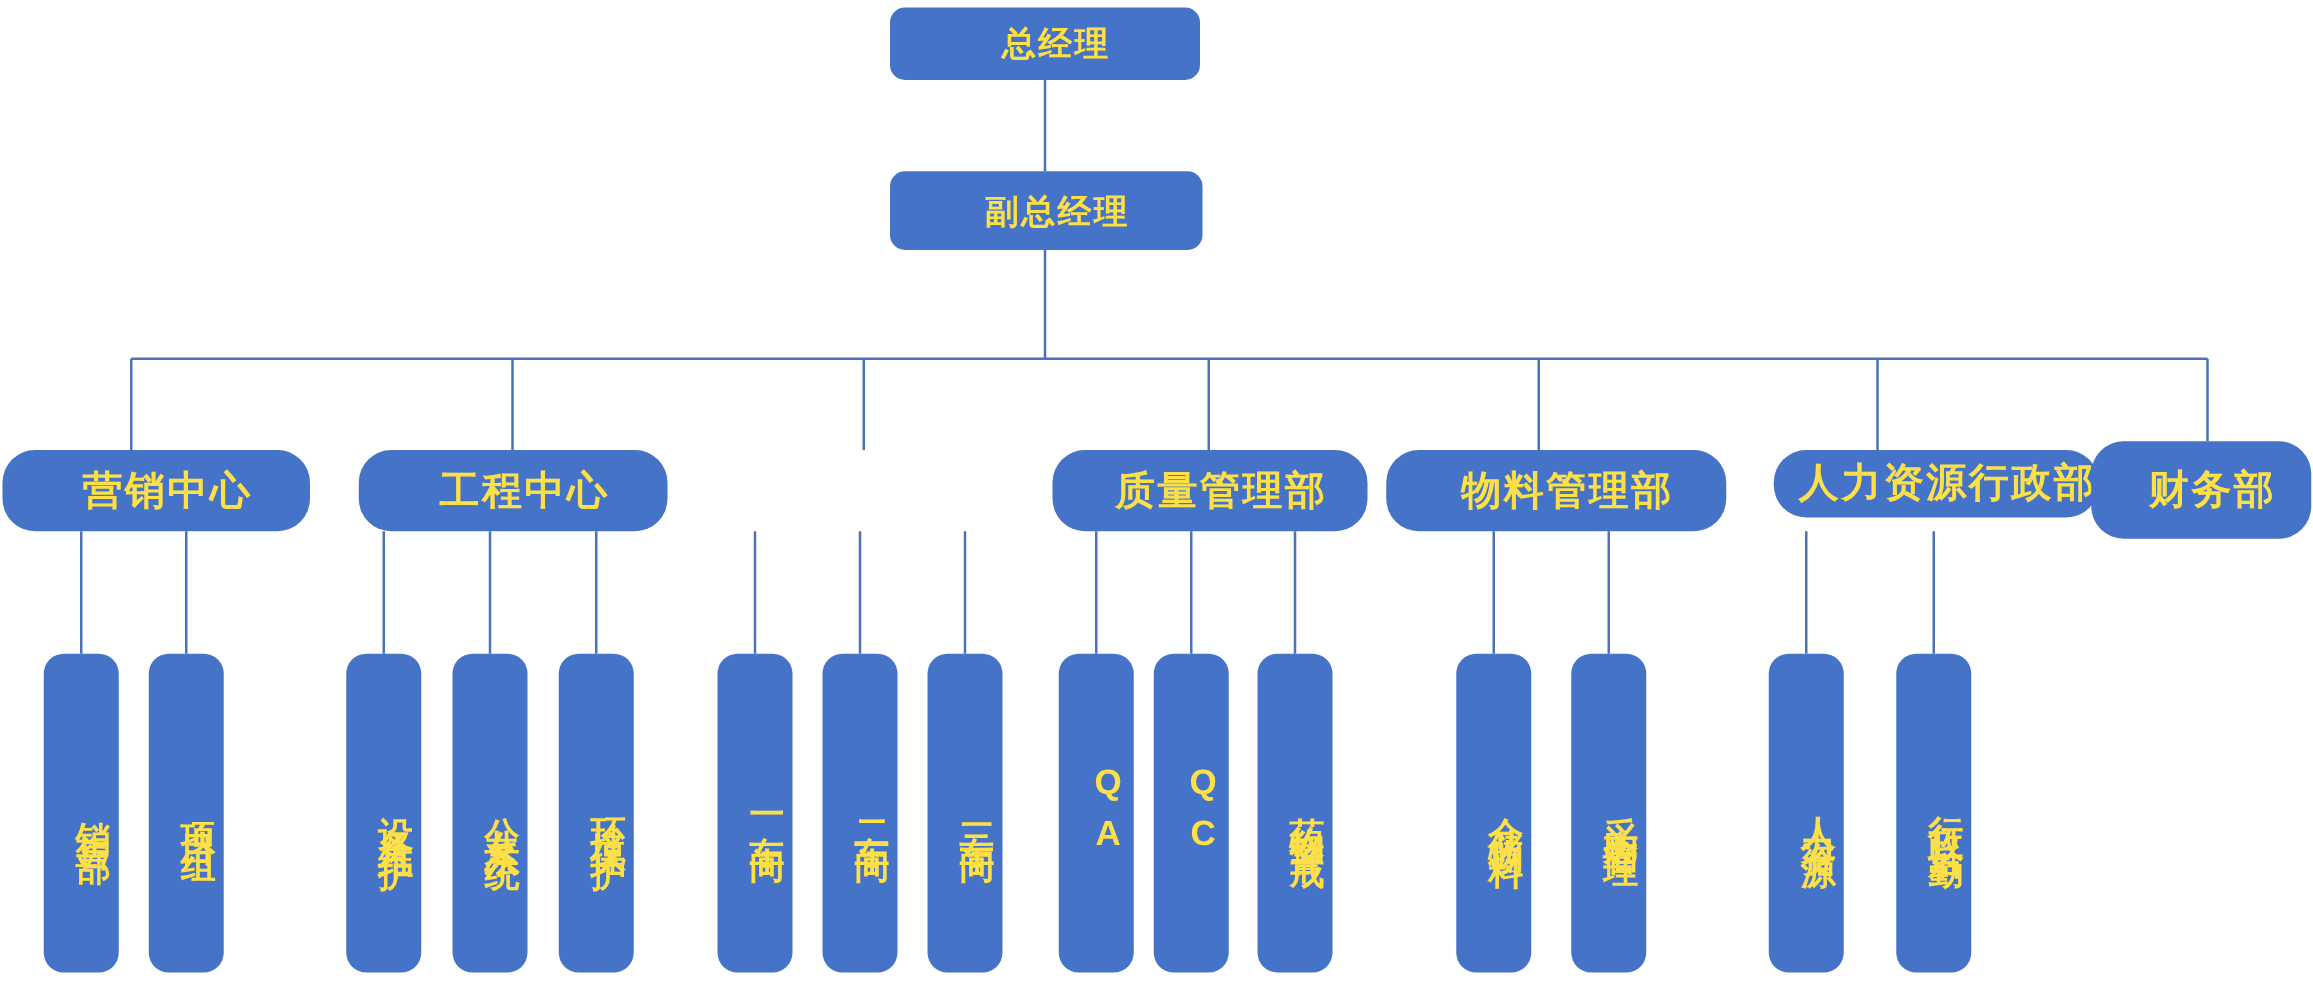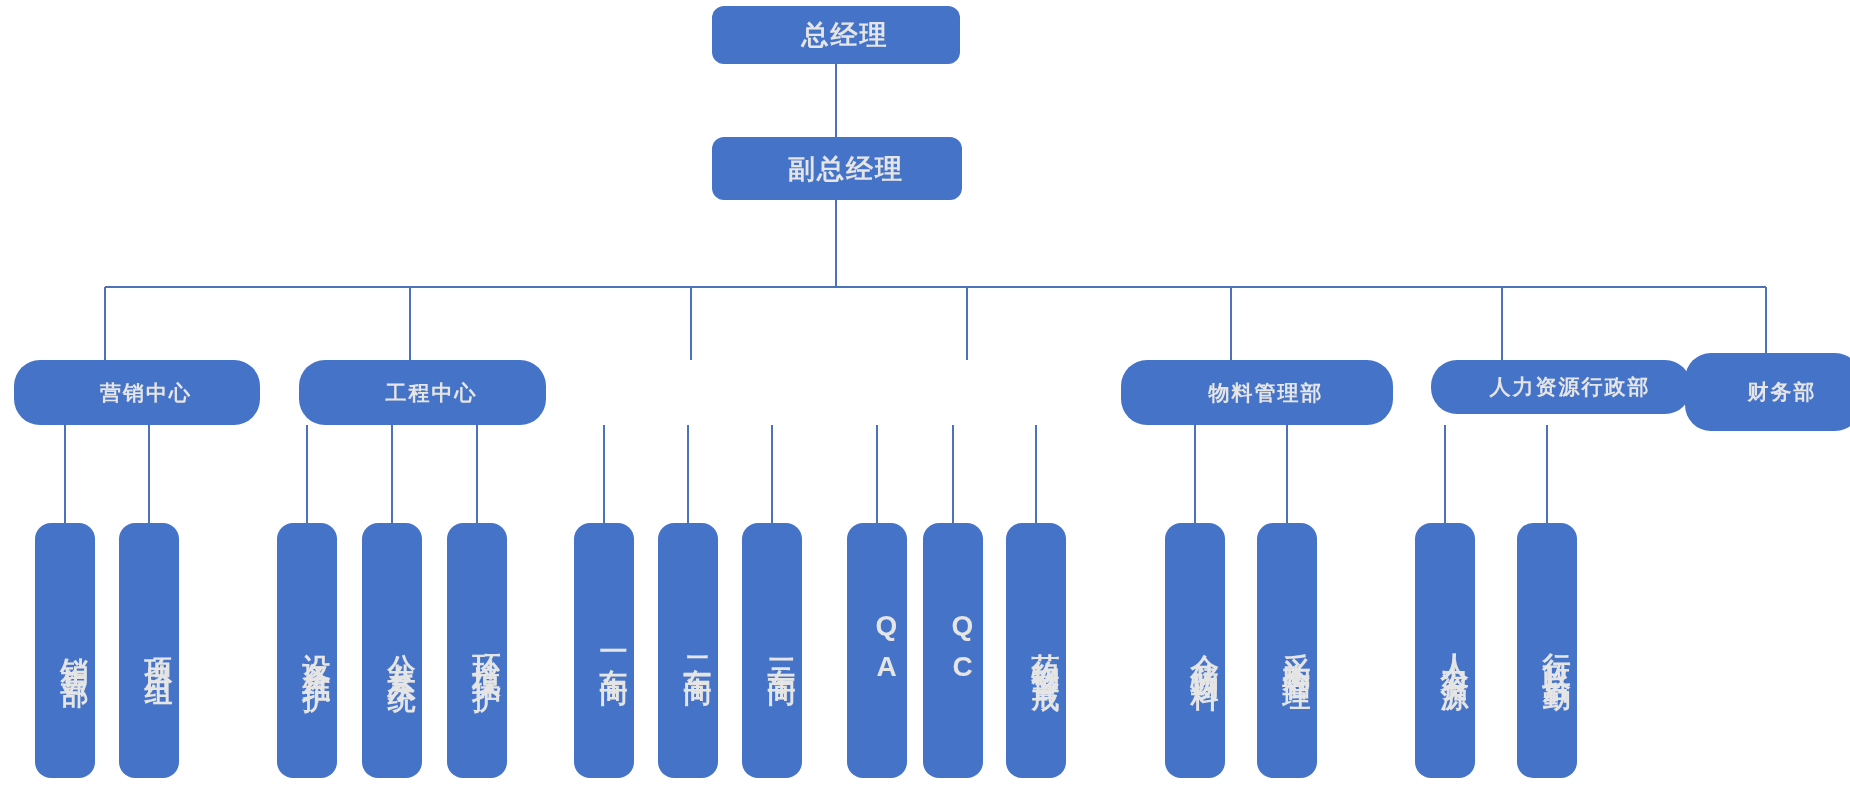--- a/index.html
+++ b/index.html
@@ -20,41 +20,40 @@
     left: 0; top: 0;
     width: 1850px; height: 786px;
   }
   #connectors line {
     stroke: #4a73ba;
     stroke-width: 2;
   }
   .node {
     position: absolute;
     background: #4573C8;
-    color: #e5e5e5;
+    color: #fde047;
     display: flex;
     align-items: center;
     justify-content: center;
     font-weight: 700;
     box-sizing: border-box;
     text-align: center;
     padding-left: 18px;
   }
   .hnode {
     border-radius: 13px;
     letter-spacing: 2px;
   }
   .root-node, .deputy-node {
     font-size: 27px;
     border-radius: 12px;
   }
   .dept-node {
-    font-size: 21px;
+    font-size: 32px;
     border-radius: 26px;
-    margin-left: 12px;
   }
   .vnode {
     border-radius: 16px;
     font-size: 28px;
   }
   .vnode .vlabel {
     writing-mode: vertical-rl;
     text-orientation: upright;
     letter-spacing: 0.35em;
     line-height: 1;
@@ -104,20 +103,23 @@
 
   <div class="node hnode deputy-node" style="left:712px; top:137px; width:250px; height:63px;justify-content:center;">
     <span>副总经理</span>
   </div>
 
   <div class="node hnode dept-node" style="left:2px; top:360px; width:246px; height:65px;">
     <span>营销中心</span>
   </div>
   <div class="node hnode dept-node" style="left:287px; top:360px; width:247px; height:65px;align-items:center;">
     <span>工程中心</span>
+  </div>
+  <div class="node hnode dept-node" style="left:842px; top:360px; width:252px; height:65px;">
+    <span>质量管理部</span>
   </div>
   <div class="node hnode dept-node" style="left:1109px; top:360px; width:272px; height:65px;">
     <span>物料管理部</span>
   </div>
   <div class="node hnode dept-node" style="left:1419px; top:360px; width:260px; height:54px;">
     <span>人力资源行政部</span>
   </div>
   <div class="node hnode dept-node" style="left:1673px; top:353px; width:176px; height:78px;">
     <span>财务部</span>
   </div>

